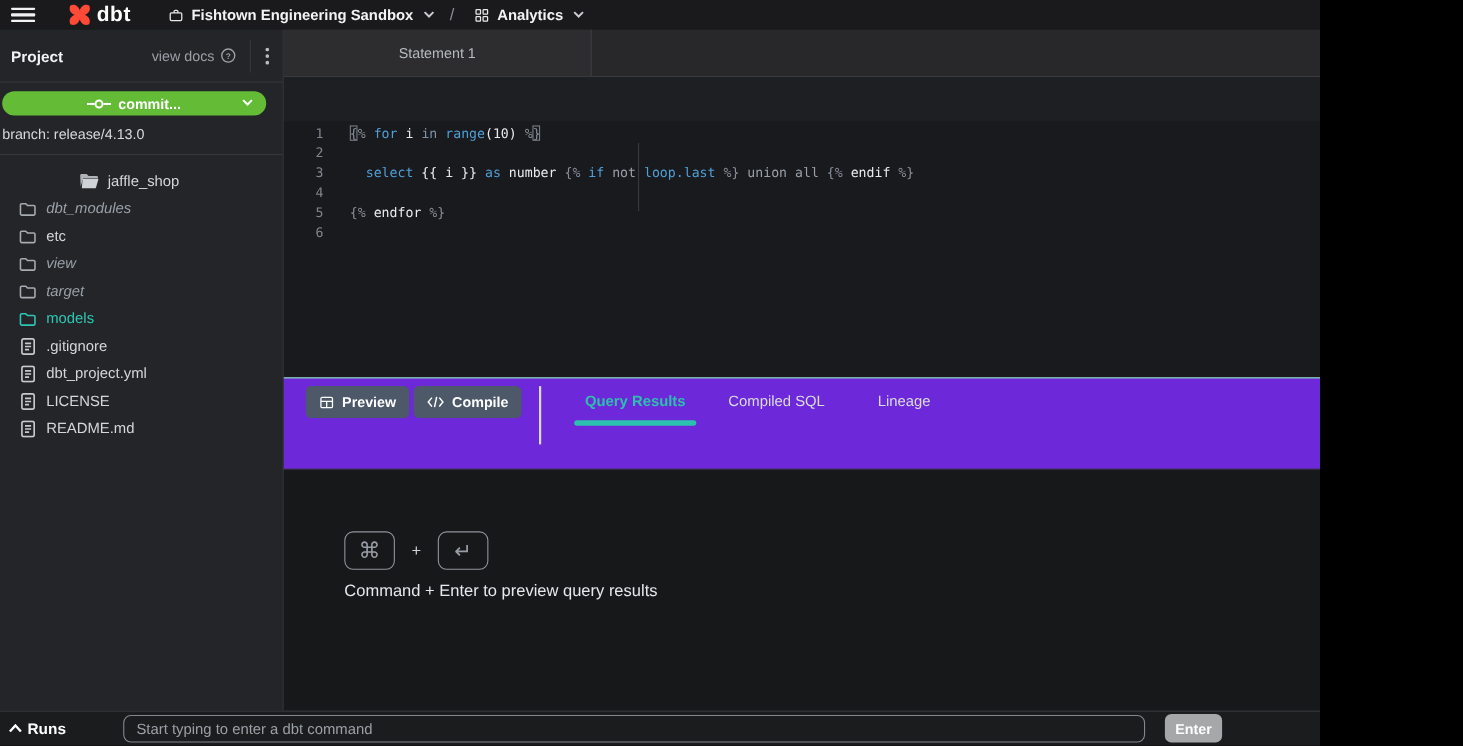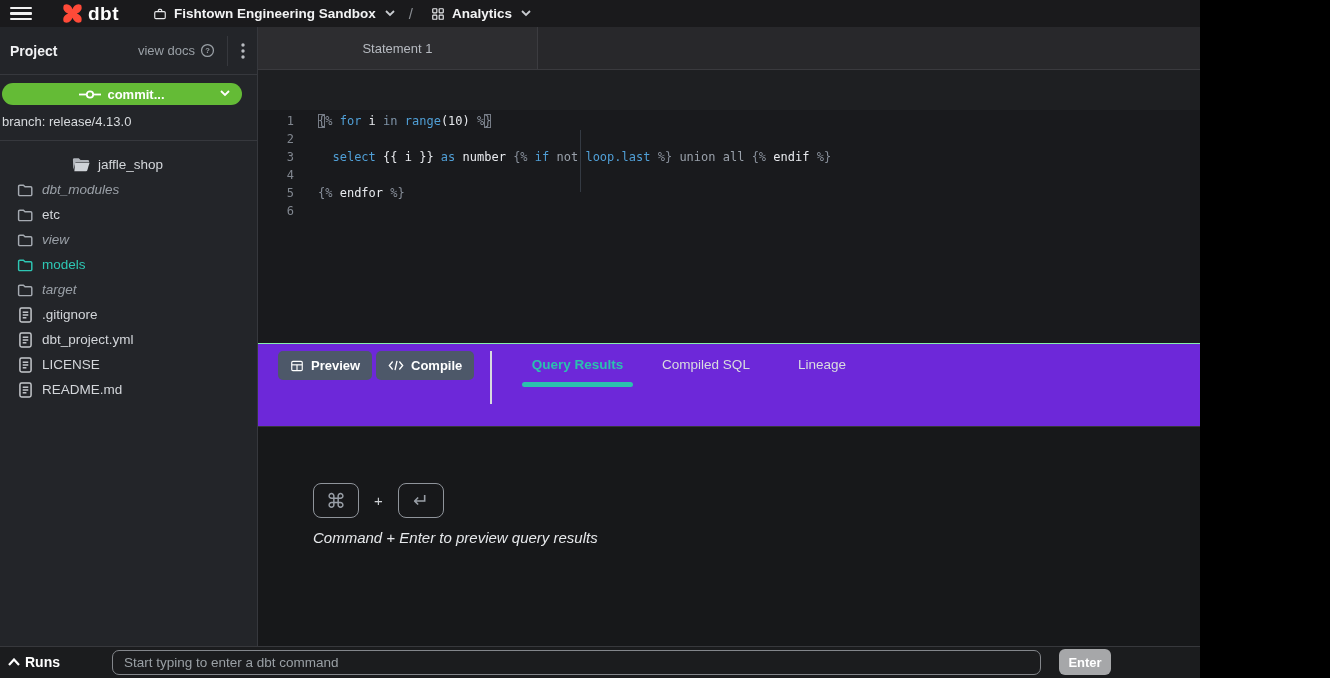--- a/index.html
+++ b/index.html
@@ -78,21 +78,21 @@
   .rtab { position:absolute; top:13px; height:20px; font-size:13.5px; color:#d9dcdf; cursor:pointer; text-align:center; }
   .rtab.active { color:#2bc1ae; font-weight:700; }
   .rtab-underline { position:absolute; left:264px; top:38px; width:111px; height:5px; border-radius:2.5px; background:#2bc1ae; }
 
   .empty-state { position:absolute; left:258px; top:427px; width:1072px; height:219px; background:#17181a; }
   .key-box { position:absolute; top:56px; width:46px; height:35px; border:1.5px solid #8f949b; border-radius:8px;
              display:flex; align-items:center; justify-content:center; color:#989ea6; }
   .key-cmd { left:55px; font-size:20px; }
   .key-plus { position:absolute; left:116px; top:65px; color:#cfd2d6; font-size:15px; }
   .key-enter { left:140px; font-size:19px; }
-  .empty-caption { position:absolute; left:55px; top:102px; font-style:italic; font-size:15px; color:#e6e8eb; }
+  .empty-caption { position:absolute; left:55px; top:102px; font-size:15px; color:#e6e8eb; }
 
   
   .statusbar { position:absolute; left:0; top:646px; width:1330px; height:32px; background:#1b1c1e; border-top:1px solid #37383c; }
   .runs { position:absolute; left:8px; top:7px; display:flex; align-items:center; gap:5px; color:#fff; font-weight:700; font-size:14px; cursor:pointer; }
   .cmd-input { position:absolute; left:112px; top:3px; width:929px; height:25px; background:transparent; border:1px solid #83868b;
                border-radius:7px; color:#e8eaee; font-size:13.5px; padding:0 11px; font-family:inherit; outline:none; }
   .cmd-input::placeholder { color:#9aa0a5; }
   .enter-btn { position:absolute; left:1059px; top:2px; width:52px; height:26px; background:#a6a7a9; border:none; border-radius:6px;
                color:#fff; font-weight:700; font-size:13px; cursor:pointer; font-family:inherit; }
   .ready-wrap { position:absolute; right:14px; top:7px; display:flex; align-items:center; gap:6px; }
@@ -213,35 +213,35 @@
           <span>etc</span>
         </div>
         <div class="tree-row ind1 muted-italic">
           <span class="t-icon">
             <svg xmlns="http://www.w3.org/2000/svg" width="16" height="14" viewBox="0 0 20 17" fill="none" stroke="#a6abb2" stroke-width="1.8">
               <path d="M2 4 a1.5 1.5 0 0 1 1.5 -1.5 h4.5 l2 2 h7 a1.5 1.5 0 0 1 1.5 1.5 v8 a1.5 1.5 0 0 1 -1.5 1.5 h-13.5 a1.5 1.5 0 0 1 -1.5 -1.5 z"></path>
             </svg>
           </span>
           <span>view</span>
         </div>
+        <div class="tree-row ind1 muted-italic">
+          <span class="t-icon">
+            <svg xmlns="http://www.w3.org/2000/svg" width="16" height="14" viewBox="0 0 20 17" fill="none" stroke="#a6abb2" stroke-width="1.8">
+              <path d="M2 4 a1.5 1.5 0 0 1 1.5 -1.5 h4.5 l2 2 h7 a1.5 1.5 0 0 1 1.5 1.5 v8 a1.5 1.5 0 0 1 -1.5 1.5 h-13.5 a1.5 1.5 0 0 1 -1.5 -1.5 z"></path>
+            </svg>
+          </span>
+          <span>target</span>
+        </div>
         <div class="tree-row ind1 accent">
           <span class="t-icon">
             <svg xmlns="http://www.w3.org/2000/svg" width="16" height="14" viewBox="0 0 20 17" fill="none" stroke="#2ec7b4" stroke-width="1.8">
               <path d="M2 4 a1.5 1.5 0 0 1 1.5 -1.5 h4.5 l2 2 h7 a1.5 1.5 0 0 1 1.5 1.5 v8 a1.5 1.5 0 0 1 -1.5 1.5 h-13.5 a1.5 1.5 0 0 1 -1.5 -1.5 z"></path>
             </svg>
           </span>
           <span>models</span>
-        </div>
-        <div class="tree-row ind1 muted-italic">
-          <span class="t-icon">
-            <svg xmlns="http://www.w3.org/2000/svg" width="16" height="14" viewBox="0 0 20 17" fill="none" stroke="#a6abb2" stroke-width="1.8">
-              <path d="M2 4 a1.5 1.5 0 0 1 1.5 -1.5 h4.5 l2 2 h7 a1.5 1.5 0 0 1 1.5 1.5 v8 a1.5 1.5 0 0 1 -1.5 1.5 h-13.5 a1.5 1.5 0 0 1 -1.5 -1.5 z"></path>
-            </svg>
-          </span>
-          <span>target</span>
         </div>
         <div class="tree-row ind1">
           <span class="t-icon">
             <svg xmlns="http://www.w3.org/2000/svg" width="13" height="16" viewBox="0 0 14 17" fill="none" stroke="#c6c9cd" stroke-width="1.6">
               <rect x="1" y="1" width="12" height="15" rx="1.8"></rect>
               <line x1="4" y1="5.5" x2="10" y2="5.5"></line>
               <line x1="4" y1="8.5" x2="10" y2="8.5"></line>
               <line x1="4" y1="11.5" x2="8" y2="11.5"></line>
             </svg>
           </span>

